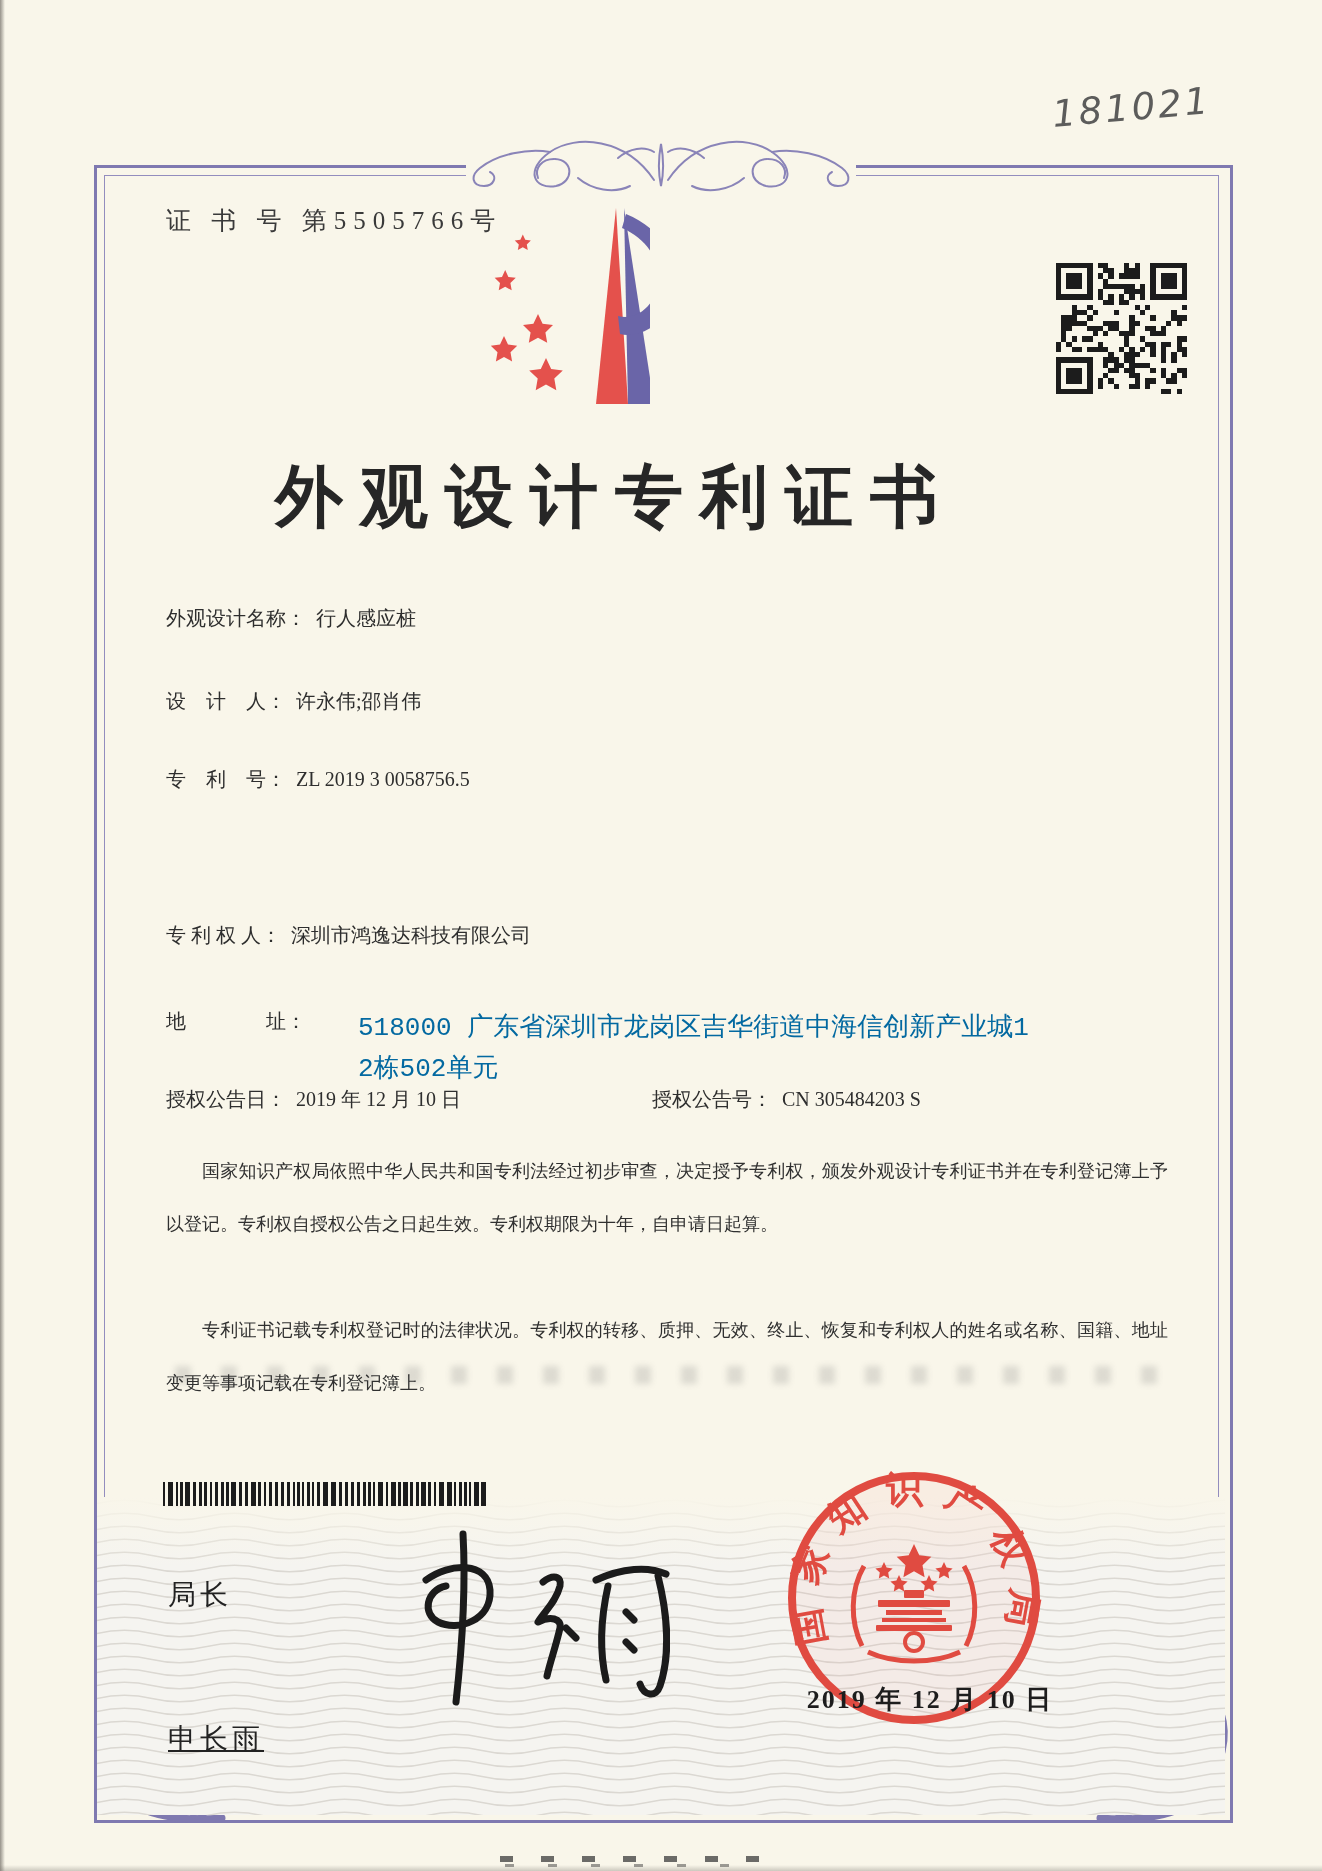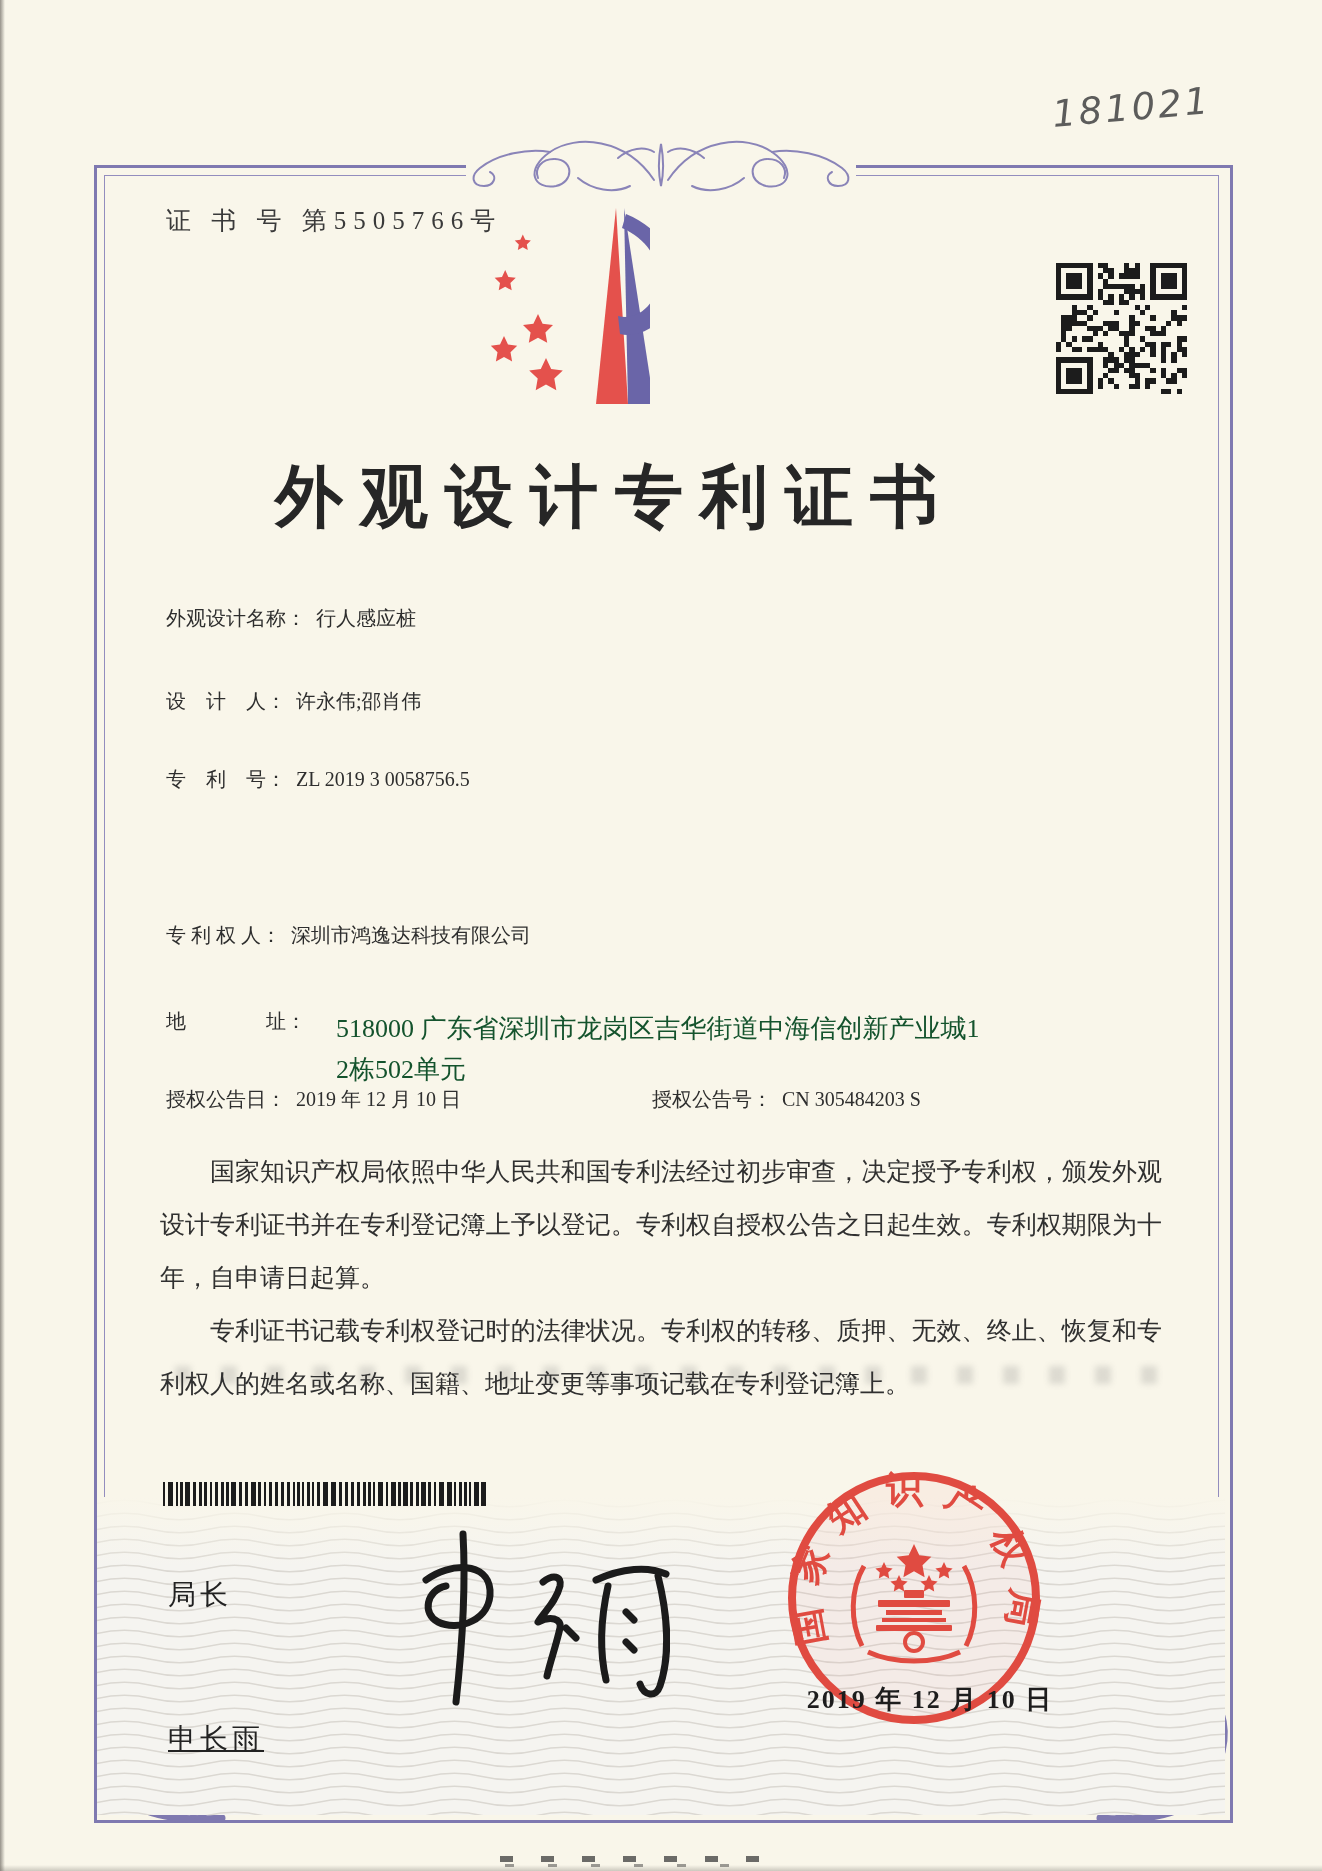--- a/index.html
+++ b/index.html
@@ -32,23 +32,23 @@
 
   .handwritten{left:1052px;top:86px;font-size:37px;color:#4c4c4c;
     font-family:"DejaVu Sans",sans-serif;font-style:italic;
     transform:rotate(-5deg);letter-spacing:3px;opacity:.9;}
 
   .doc-title{left:0;top:452px;width:1230px;text-align:center;
     font-size:68px;font-weight:bold;letter-spacing:17px;color:#262626;}
 
   .field-row{left:166px;font-size:20px;color:#2e2e2e;white-space:nowrap;text-align:right;}
   .field-row .val{margin-left:10px;}
-  .addr-val{left:336px;top:1008px;width:740px;font-size:26px;line-height:41px;color:#14532d;}
-
-  .body-par{left:160px;width:1002px;font-size:25px;line-height:53px;
+  .addr-val{left:358px;top:1008px;width:740px;font-size:26px;line-height:41px;color:#0369a1;font-family:Liberation Mono, monospace;}
+
+  .body-par{left:166px;width:1002px;font-size:18px;line-height:53px;
     text-align:justify;text-indent:2em;color:#303030;}
 
   .waveband{left:97px;top:1497px;width:1128px;height:318px;}
   .wavefade{left:97px;top:1497px;width:1128px;height:70px;
     background:linear-gradient(180deg,#f9f6ea 0%,rgba(249,246,234,0) 100%);}
 
   .commissioner{left:168px;font-size:28px;letter-spacing:4px;color:#222;}
 
   .seal-date{left:790px;top:1682px;width:280px;text-align:center;
     font-size:26px;letter-spacing:2px;color:#1d1d1d;font-weight:bold;}

